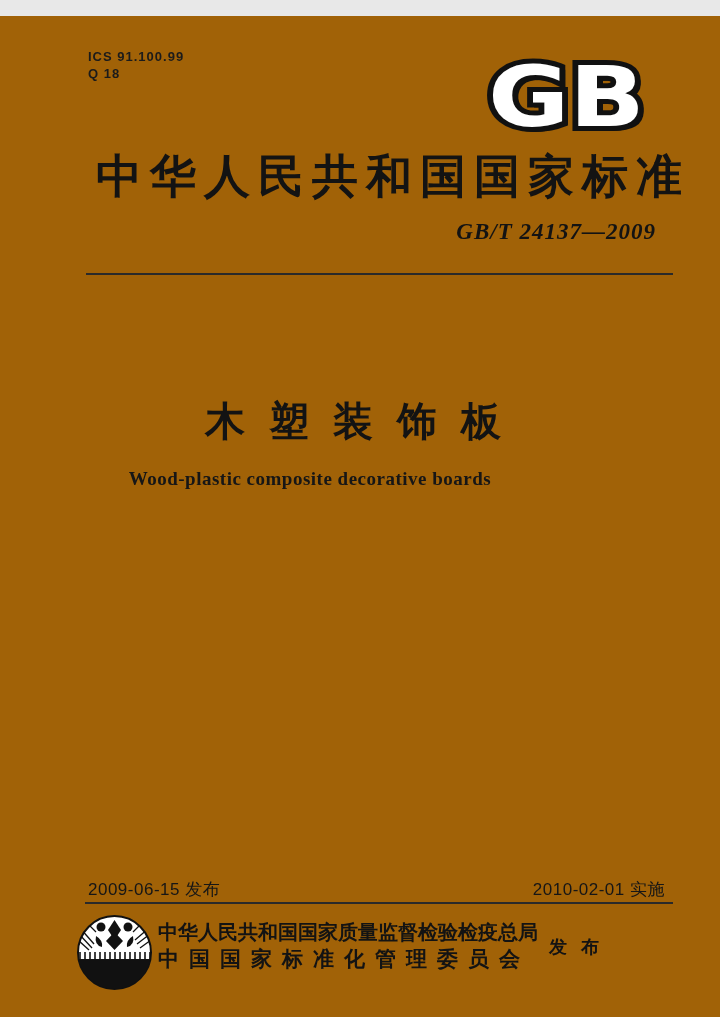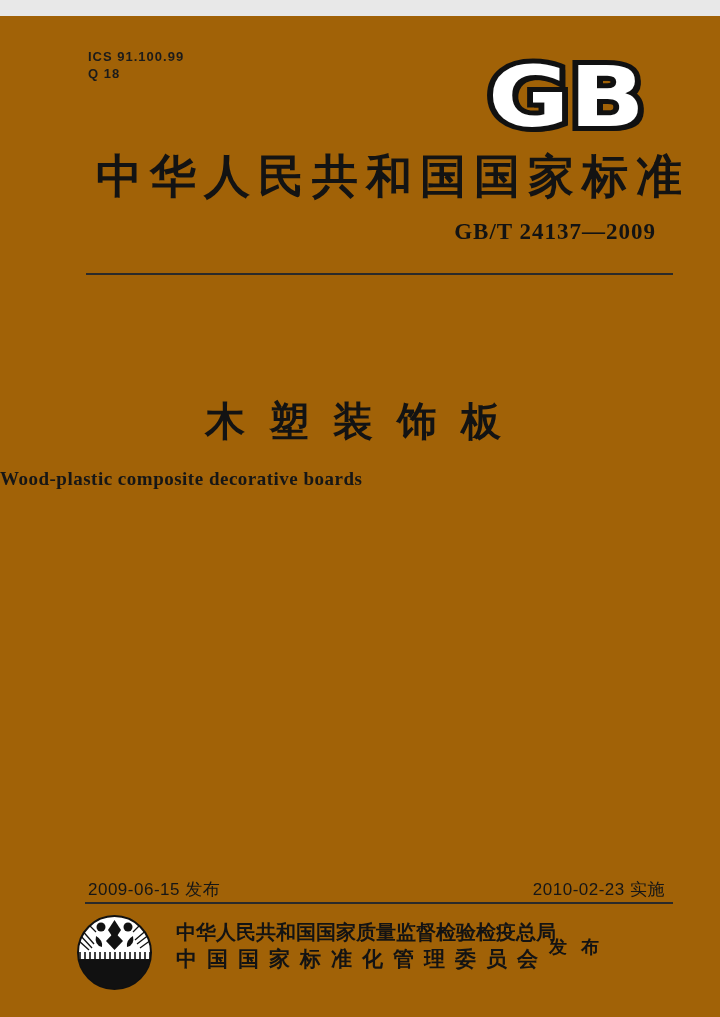--- a/index.html
+++ b/index.html
@@ -44,20 +44,21 @@
     color: #131313;
   }
   .std-number {
     position: absolute;
     right: 64px;
     top: 203px;
     font-size: 23px;
     font-weight: bold;
     letter-spacing: 1px;
     color: #131313;
+    font-style: italic;
   }
   .rule-top {
     position: absolute;
     left: 86px;
     top: 257px;
     width: 587px;
     height: 2px;
     background: #2a2a2a;
   }
   .doc-title {
@@ -72,20 +73,21 @@
     font-weight: bold;
     letter-spacing: 24px;
     white-space: nowrap;
     color: #131313;
   }
   .doc-title-en {
     position: absolute;
     left: 0;
     top: 452px;
     width: 620px;
+    text-align: center;
     font-size: 19px;
     font-weight: bold;
     letter-spacing: 0.5px;
     color: #161616;
   }
   .dates-row {
     position: absolute;
     left: 88px;
     top: 862px;
     width: 577px;
@@ -107,21 +109,21 @@
   }
   .emblem {
     position: absolute;
     left: 76px;
     top: 898px;
     width: 77px;
     height: 77px;
   }
   .issuer-block {
     position: absolute;
-    left: 176px;
+    left: 158px;
     top: 903px;
     width: 380px;
     color: #131313;
   }
   .issuer-line1 {
     font-size: 20px;
     font-weight: bold;
     line-height: 27px;
     white-space: nowrap;
   }
@@ -165,21 +167,21 @@
   <div class="std-number">GB/T 24137—2009</div>
 
   <div class="rule-top"></div>
 
   <div class="doc-title">木塑装饰板</div>
 
   <div class="doc-title-en">Wood-plastic composite decorative boards</div>
 
   <div class="dates-row">
     <span>2009-06-15 发布</span>
-    <span>2010-02-23 实施</span>
+    <span>2010-02-01 实施</span>
   </div>
 
   <div class="rule-bottom"></div>
 
   <svg class="emblem" viewBox="0 0 77 77" aria-hidden="true">
     <defs>
       <clipPath id="emclip">
           <circle cx="38.5" cy="38.5" r="36.5"></circle>
         </clipPath>
     </defs>

